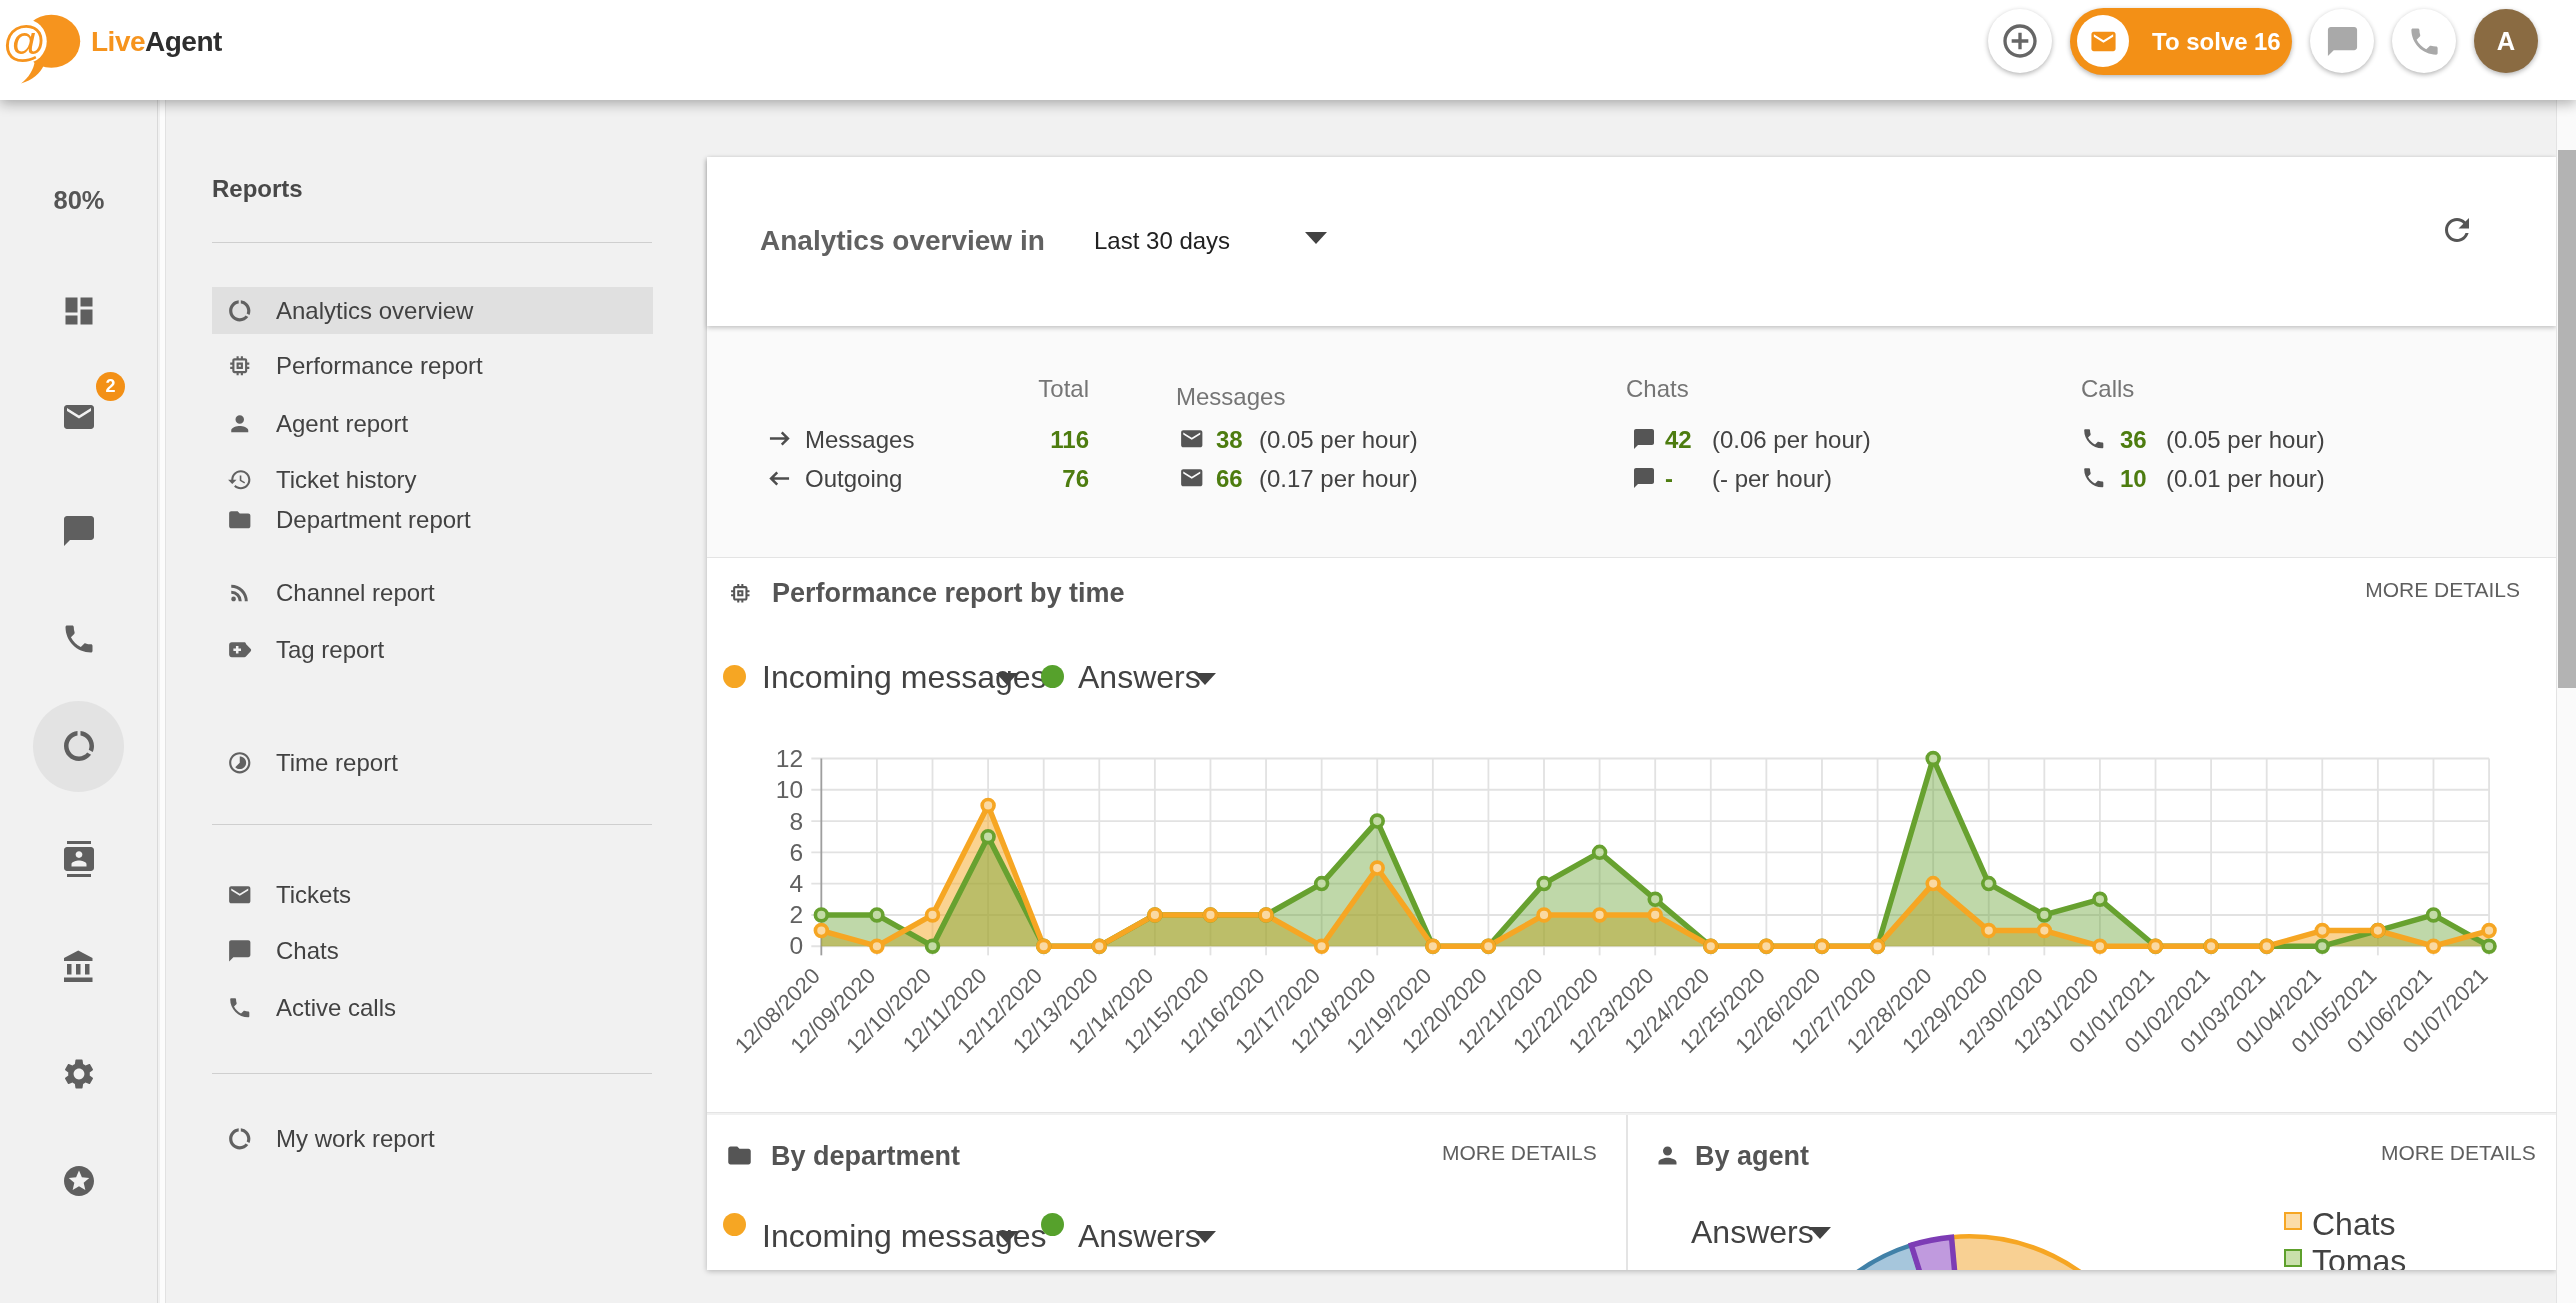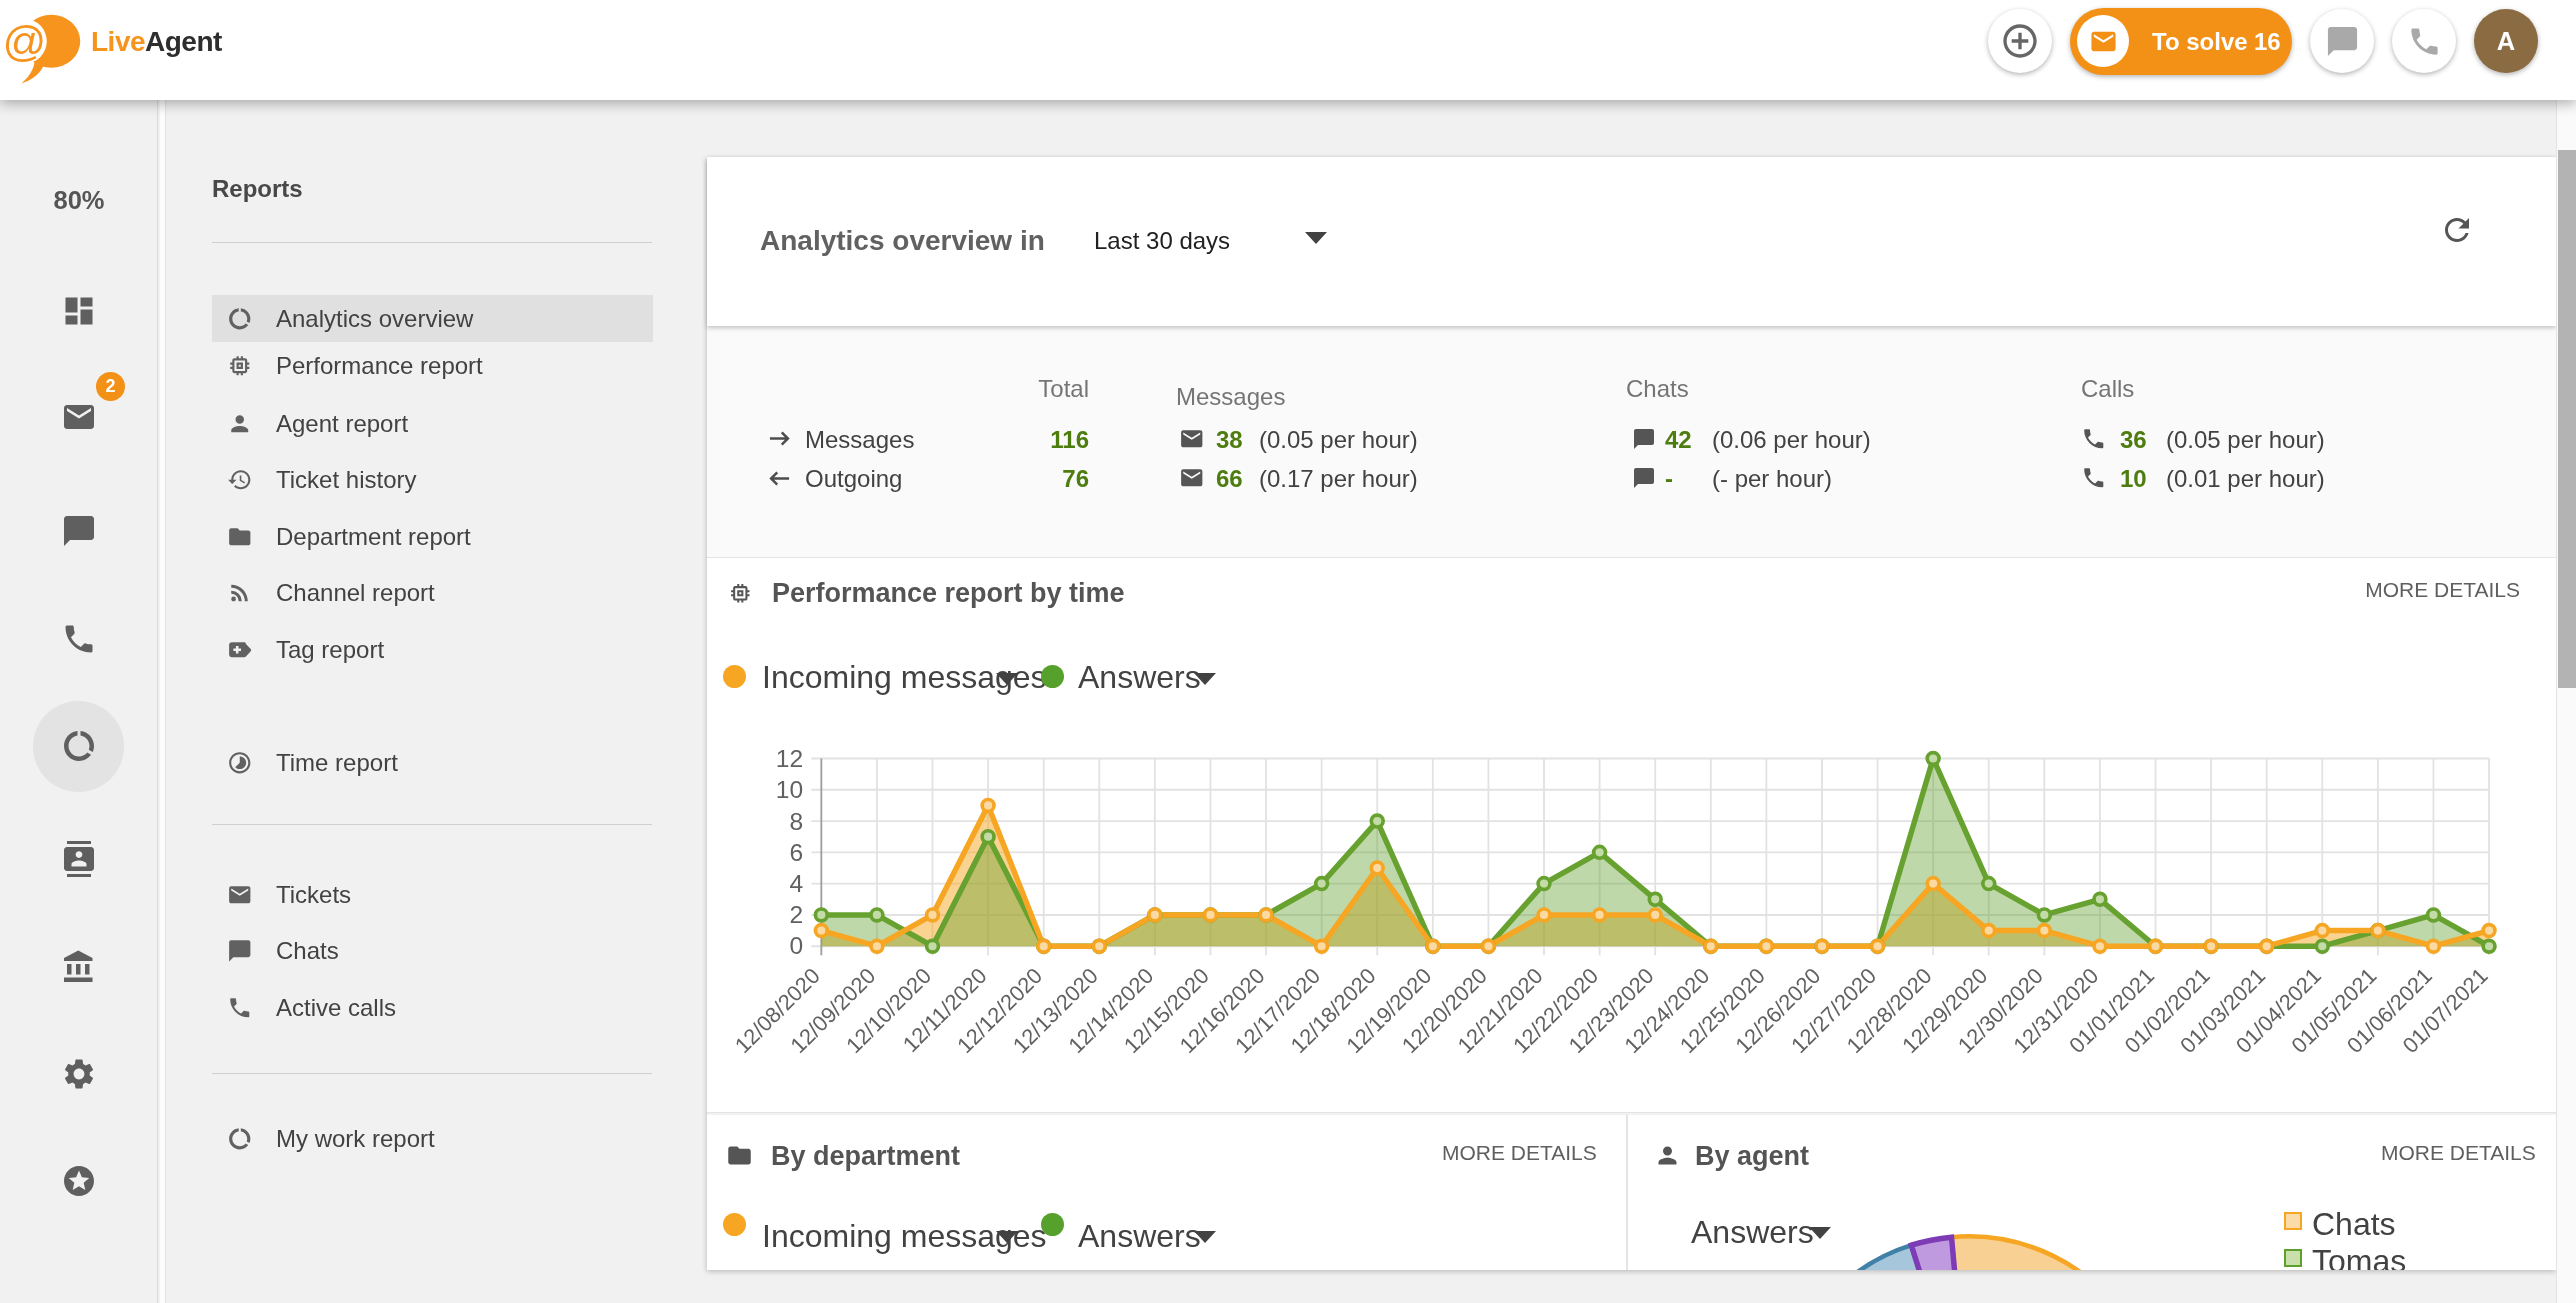--- a/index.html
+++ b/index.html
@@ -144,21 +144,21 @@
     <svg class="icon" width="36" height="36" viewBox="0 0 24 24" style="">
       <path fill="#5f5f5f" d="M11.99 2C6.47 2 2 6.48 2 12s4.47 10 9.99 10C17.52 22 22 17.52 22 12S17.52 2 11.99 2zm4.24 16L12 15.45 7.77 18l1.12-4.81-3.73-3.23 4.92-.42L12 5l1.92 4.53 4.92.42-3.73 3.23L16.23 18z"></path>
     </svg>
   </div>
 
 <div id="badge2">2</div>
 
 <div id="sidebar">
   <h2>Reports</h2>
   <div class="sep" style="top:142px;"></div>
-<div class="mitem sel" style="top:187px;margin-top:8px;">
+<div class="mitem sel" style="top:187px;">
       <span class="mic">
         <svg class="icon" width="25.5" height="25.5" viewBox="0 0 24 24" style="">
           <path fill="#616161" d="M13 2.05v3.03c3.39.49 6 3.39 6 6.92 0 .9-.18 1.75-.48 2.54l2.6 1.53c.56-1.24.88-2.62.88-4.07 0-5.18-3.95-9.45-9-9.95zM12 19c-3.87 0-7-3.13-7-7 0-3.53 2.61-6.43 6-6.92V2.05c-5.06.5-9 4.76-9 9.95 0 5.52 4.47 10 9.99 10 3.31 0 6.24-1.61 8.06-4.09l-2.6-1.53C16.17 17.98 14.21 19 12 19z"></path>
         </svg>
       </span>
       <span class="mtx">Analytics overview</span>
     </div>
 <div class="mitem" style="top:242px;">
       <span class="mic">
         <svg class="icon" width="25.5" height="25.5" viewBox="0 0 24 24" style="">
@@ -176,21 +176,21 @@
       <span class="mtx">Agent report</span>
     </div>
 <div class="mitem" style="top:356px;">
       <span class="mic">
         <svg class="icon" width="25.5" height="25.5" viewBox="0 0 24 24" style="">
           <path fill="#616161" d="M13 3c-4.97 0-9 4.03-9 9H1l3.89 3.89.07.14L9 12H6c0-3.87 3.13-7 7-7s7 3.13 7 7-3.13 7-7 7c-1.93 0-3.68-.79-4.94-2.06l-1.42 1.42C8.27 19.99 10.51 21 13 21c4.97 0 9-4.03 9-9s-4.03-9-9-9zm-1 5v5l4.28 2.54.72-1.21-3.5-2.08V8H12z"></path>
         </svg>
       </span>
       <span class="mtx">Ticket history</span>
     </div>
-<div class="mitem" style="top:413px;text-align:center;">
+<div class="mitem" style="top:396px;text-align:center;">
       <span class="mic">
         <svg class="icon" width="25.5" height="25.5" viewBox="0 0 24 24" style="">
           <path fill="#616161" d="M10 4H4c-1.1 0-1.99.9-1.99 2L2 18c0 1.1.9 2 2 2h16c1.1 0 2-.9 2-2V8c0-1.1-.9-2-2-2h-8l-2-2z"></path>
         </svg>
       </span>
       <span class="mtx">Department report</span>
     </div>
 <div class="mitem" style="top:469px;">
       <span class="mic">
         <svg class="icon" width="25.5" height="25.5" viewBox="0 0 24 24" style="">

